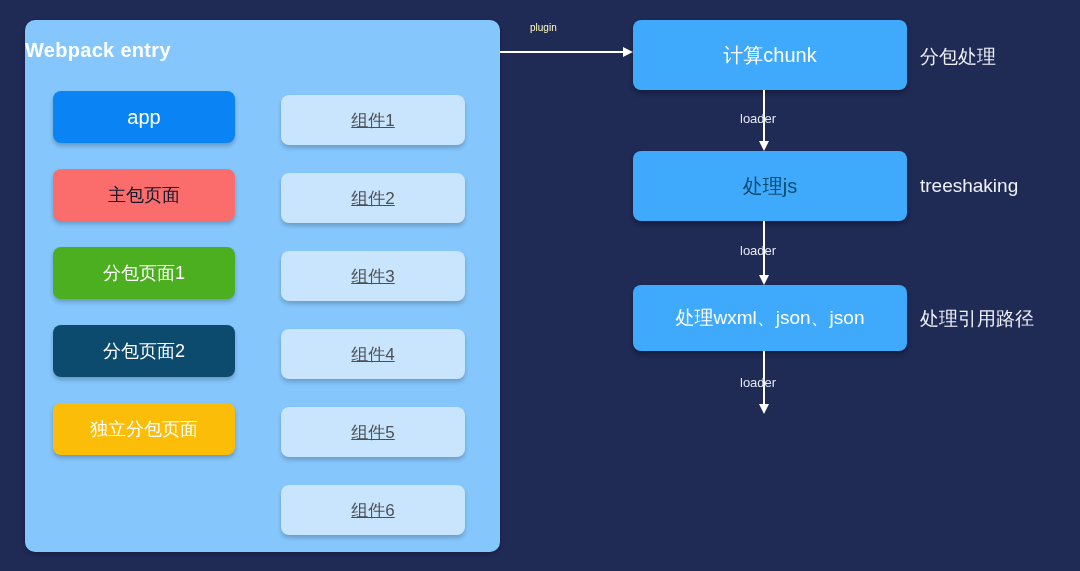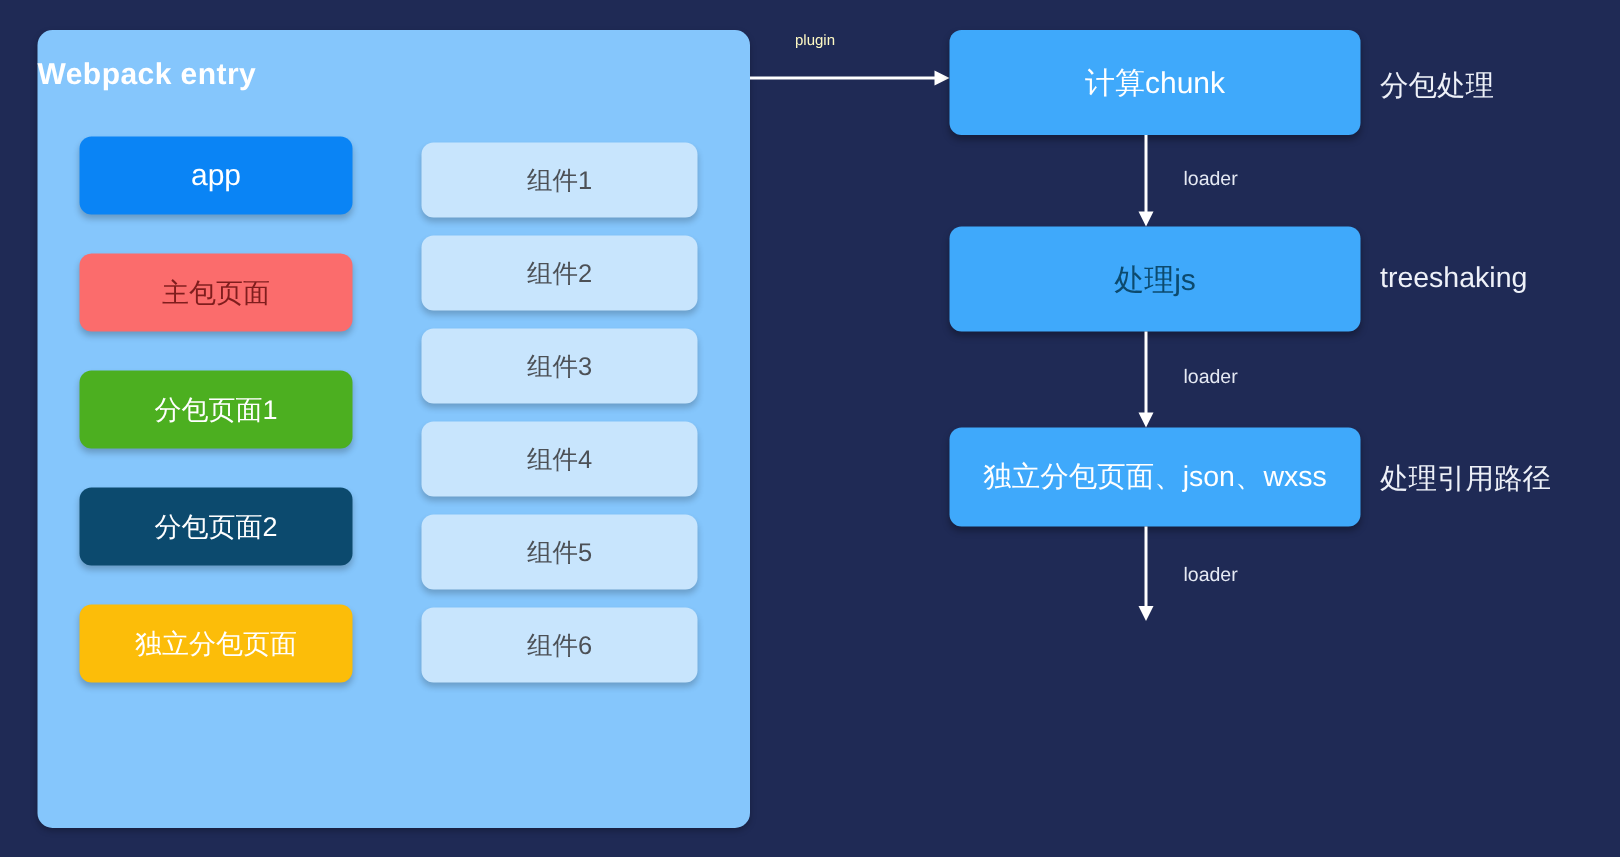--- a/index.html
+++ b/index.html
@@ -69,29 +69,30 @@
     align-items: center;
     justify-content: center;
     box-shadow: 0 3px 4px rgba(0,0,0,0.22);
     box-sizing: border-box;
   }
   .page-chip.app { font-size: 20px; }
 
   .comp-chip {
     height: 50px;
     border-radius: 8px;
-    margin-bottom: 12px;
+    margin-bottom: 28px;
     background: #c8e5fd;
     color: #4c5056;
     font-size: 17px;
     display: flex;
     align-items: center;
     justify-content: center;
     box-shadow: 0 3px 4px rgba(0,0,0,0.20);
     box-sizing: border-box;
+    text-decoration: underline;
   }
 
   
   .plugin-arrow {
     position: absolute;
     left: 500px;
     top: 46px;
     width: 133px;
     height: 12px;
   }
@@ -138,21 +139,21 @@
     position: absolute;
     left: 760px;
     width: 20px;
   }
   .loader-conn.c1 { top: 90px;  height: 61px; }
   .loader-conn.c2 { top: 221px; height: 64px; }
   .loader-conn.c3 { top: 351px; height: 63px; }
 
   .loader-label {
     position: absolute;
-    left: 789px;
+    left: 740px;
     color: #e5e9f3;
     font-size: 13px;
   }
   .loader-label.l1 { top: 111px; }
   .loader-label.l2 { top: 243px; }
   .loader-label.l3 { top: 375px; }
 
   svg.arrow { display: block; overflow: visible; }
 </style>
 </head>
@@ -160,21 +161,21 @@
 
 <div id="canvas" style="background: rgb(31, 42, 85);">
 
   <div class="entry-panel" style="background: rgb(133, 198, 252);">
     <div class="entry-title">Webpack entry</div>
 
     <div class="col-left">
       <div class="page-chip app" style="background: rgb(10, 132, 245); color: rgb(255, 255, 255);">
           <span>app</span>
         </div>
-      <div class="page-chip" style="background: rgb(251, 108, 108); color: #7f1d1d;">
+      <div class="page-chip" style="background: rgb(251, 108, 108); color: #0f172a;">
           <span>主包页面</span>
         </div>
       <div class="page-chip" style="background: rgb(76, 175, 32); color: rgb(255, 255, 255);">
           <span>分包页面1</span>
         </div>
       <div class="page-chip" style="background: #0c4a6e; color: rgb(255, 255, 255);">
           <span>分包页面2</span>
         </div>
       <div class="page-chip" style="background: rgb(252, 189, 9); color: rgb(255, 255, 255);">
           <span>独立分包页面</span>
@@ -211,21 +212,21 @@
     </svg>
   </div>
 
   <div class="flow-box b1" style="background: rgb(63, 169, 251); color: rgb(255, 255, 255);">
       <span>计算chunk</span>
     </div>
   <div class="flow-box b2" style="background: rgb(63, 169, 251); color: #0c4a6e;">
       <span>处理js</span>
     </div>
   <div class="flow-box b3" style="background: rgb(63, 169, 251); color: rgb(255, 255, 255);">
-      <span>独立分包页面、json、wxss</span>
+      <span>处理wxml、json、json</span>
     </div>
 
   <div class="side-label s1">分包处理</div>
   <div class="side-label s2">treeshaking</div>
   <div class="side-label s3">处理引用路径</div>
 
   <div class="loader-conn c1">
     <svg class="arrow" width="20" height="61" viewBox="0 0 20 61">
       <line x1="4" y1="0" x2="4" y2="54" stroke="#ffffff" stroke-width="2"></line>
       <polygon points="4,61 -1,51 9,51" fill="#ffffff"></polygon>

